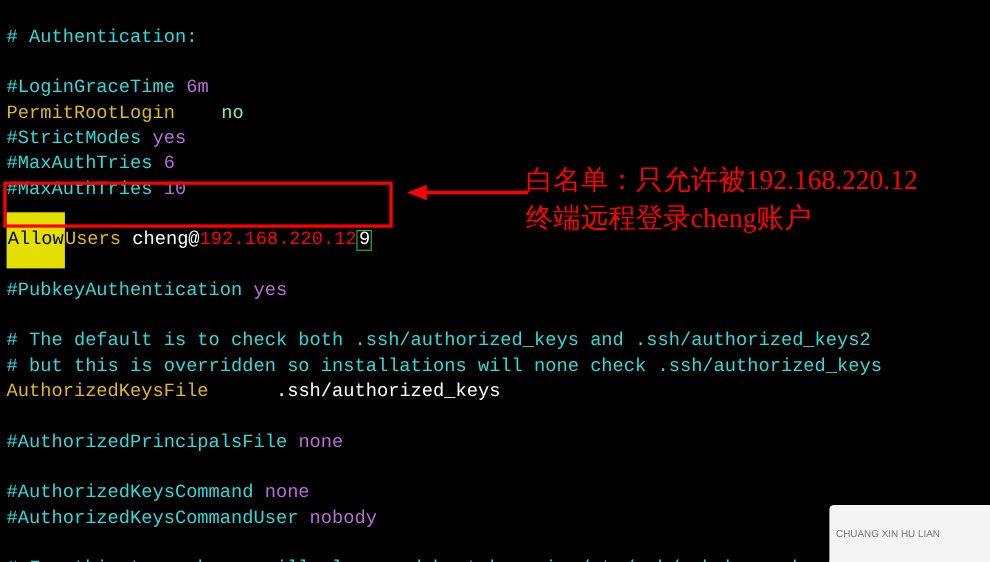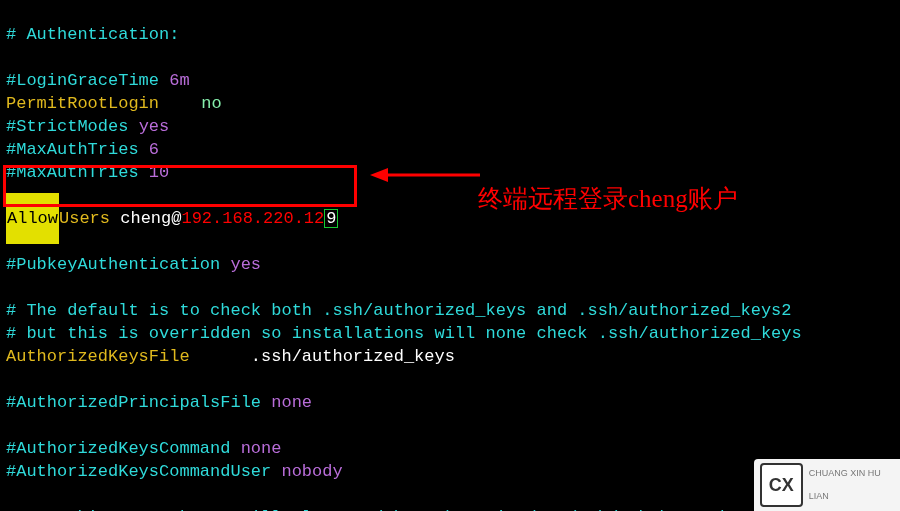--- a/index.html
+++ b/index.html
@@ -116,22 +116,21 @@
 
 <div class="red-box"></div>
 
 <svg class="arrow" viewBox="0 0 120 40">
   <defs></defs>
   <line x1="110" y1="20" x2="14" y2="20" stroke="#f00" stroke-width="3"></line>
   <polygon points="0,20 18,13 18,27" fill="#f00"></polygon>
 </svg>
 
 <div class="annotation">
-  <br>
+  <span>白名单：只允许被192.168.220.12</span><br>
   <span>终端远程登录cheng账户</span>
 </div>
 
 <div class="watermark">
-  <div class="wm-logo">CX</div>
   <div class="wm-text">
     <span class="wm-en">CHUANG XIN HU LIAN</span>
   </div>
 </div>
 
 </body></html>

